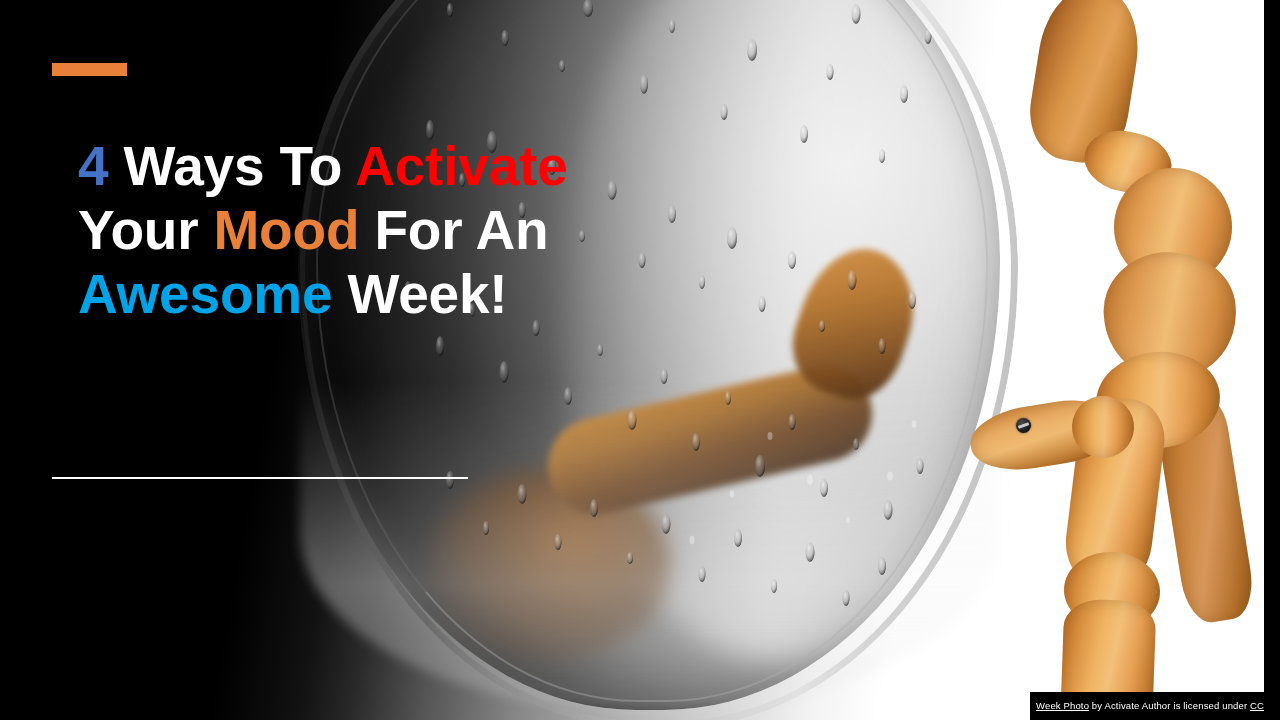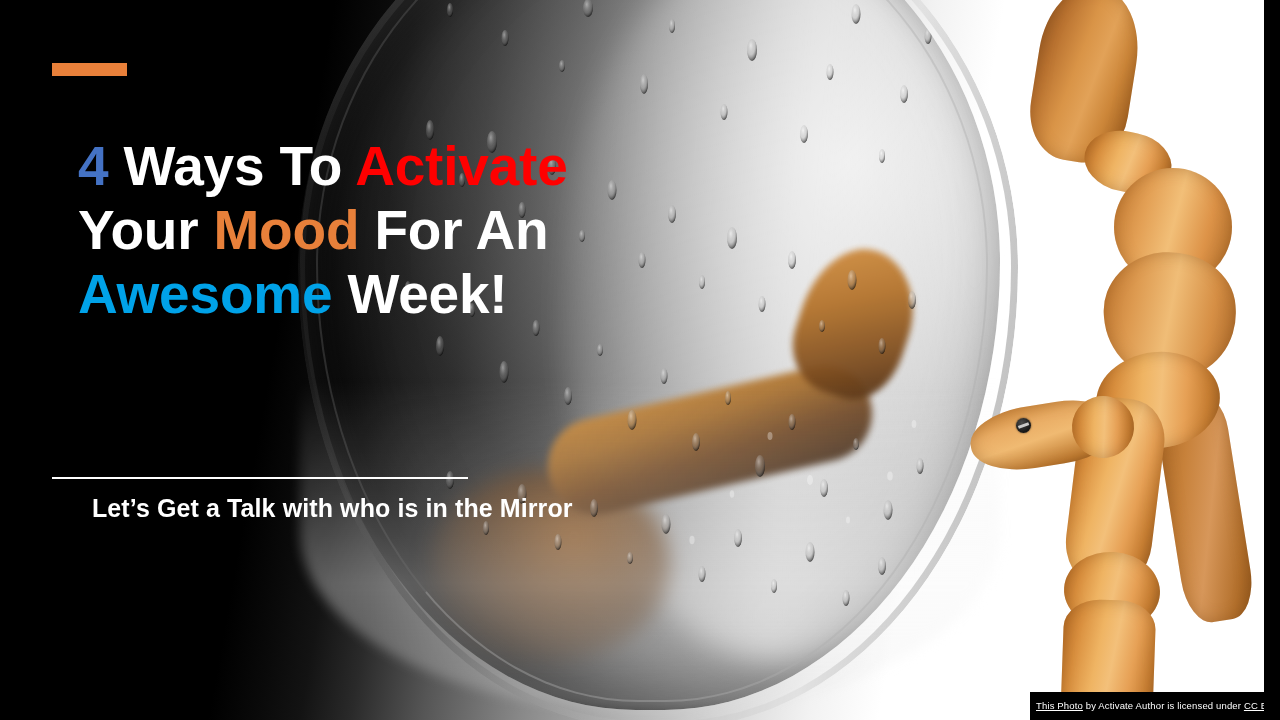--- a/index.html
+++ b/index.html
@@ -470,17 +470,16 @@
       <div class="w-screw"></div>
     </div>
   </div>
 
   <div class="accent-bar" style="background: rgb(232, 128, 58);"></div>
 
   <h1 class="title" id="slide-title"><span style="color: rgb(68, 114, 196);">4</span><span style="color: rgb(255, 255, 255);"> Ways To </span><span style="color: rgb(255, 0, 0);">Activate</span><br><span style="color: rgb(255, 255, 255);">Your </span><span style="color: rgb(232, 128, 58);">Mood</span><span style="color: rgb(255, 255, 255);"> For An</span><br><span style="color: rgb(0, 162, 232);">Awesome</span><span style="color: rgb(255, 255, 255);"> Week!</span></h1>
 
   <div class="divider"></div>
 
-  <p class="subtitle">Let’s Get a Talk with who is in the Mirror</p>
-
-  <div class="attribution"><a href="#">This Photo</a><span> by Activate Author is licensed under </span><a href="#">CC BY-NC-ND</a></div>
+
+  <div class="attribution"><a href="#">Week Photo</a><span> by Activate Author is licensed under </span><a href="#">CC BY-NC-ND</a></div>
 
 </div>
 
 </body></html>

